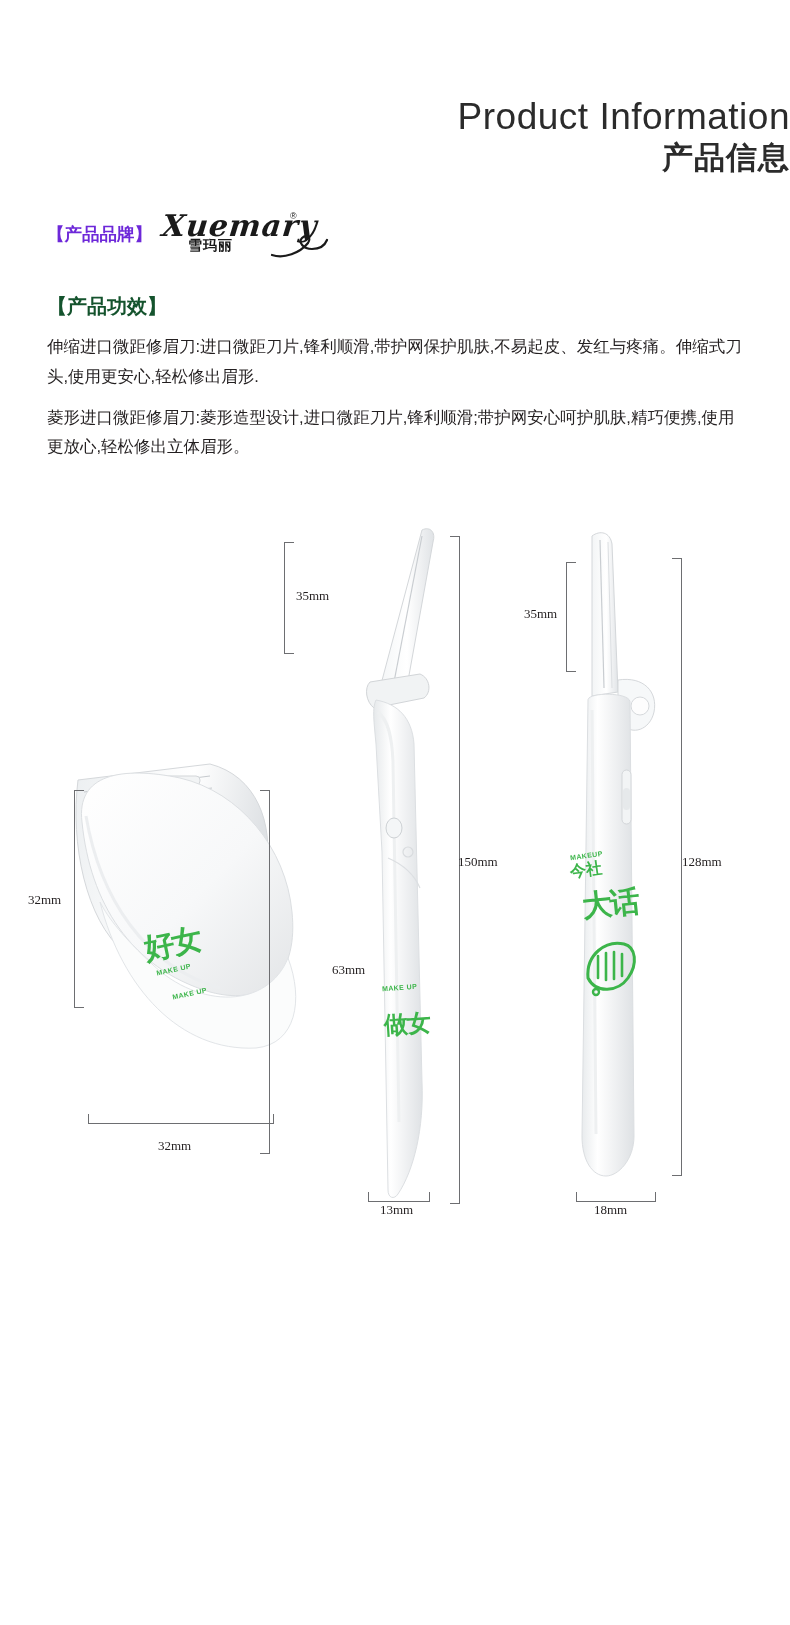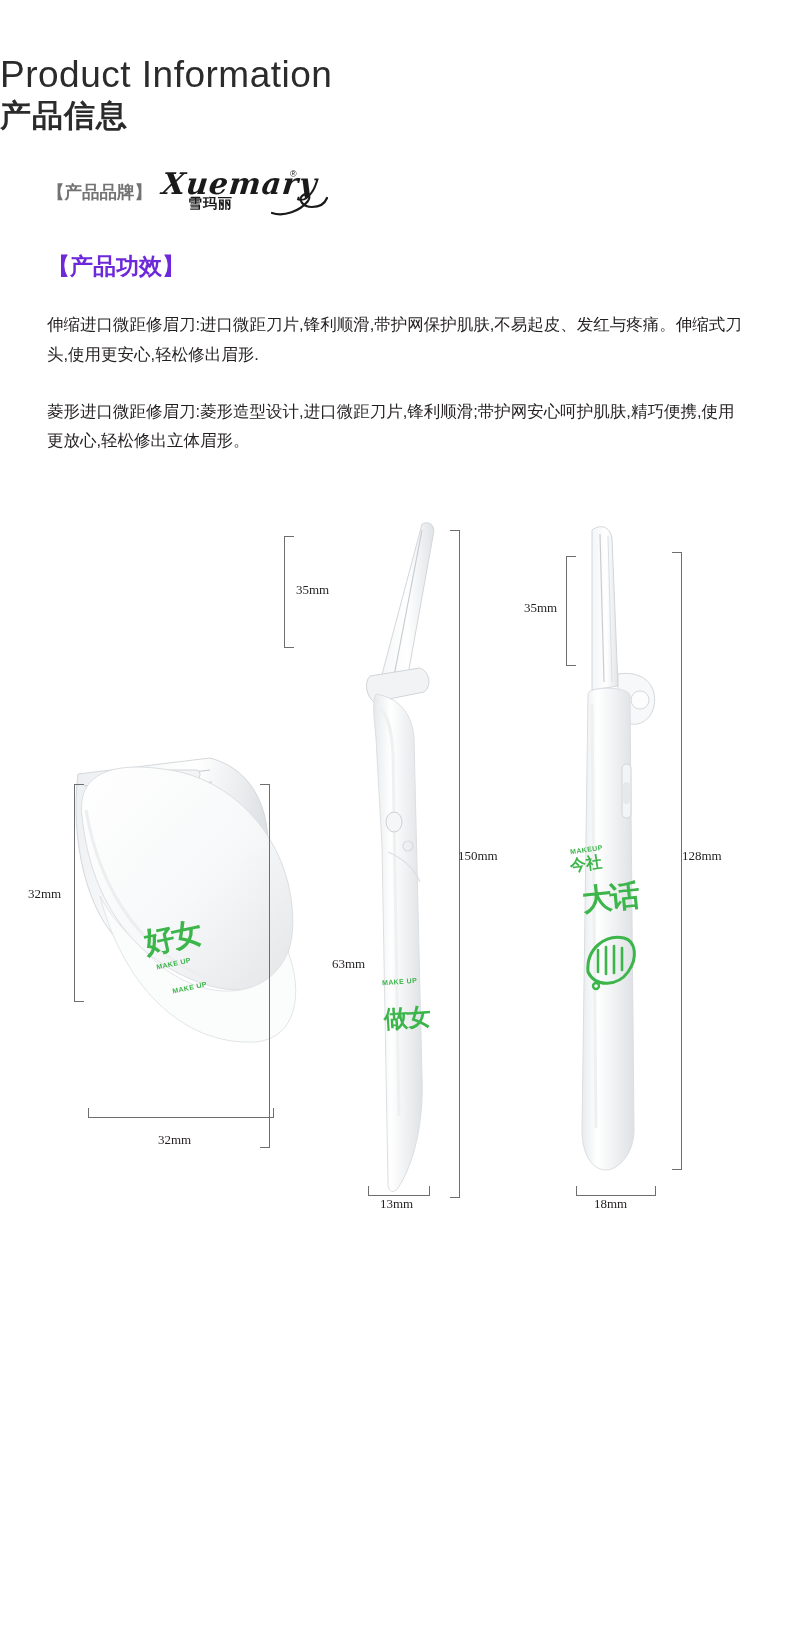--- a/index.html
+++ b/index.html
@@ -9,22 +9,22 @@
     height: 1625px;
     background: #ffffff;
     font-family: "Liberation Sans", sans-serif;
     color: #231f20;
     position: relative;
     overflow: hidden;
   }
 
   
   .page-header {
-    text-align: left;
-    padding-top: 54px;
+    text-align: right;
+    padding-top: 96px;
   }
   .title-en {
     font-size: 37px;
     font-weight: 400;
     letter-spacing: 0.5px;
     color: #2b2b2b;
     line-height: 1.12;
   }
   .title-cn {
     font-size: 31px;
@@ -43,21 +43,21 @@
   .row {
     display: flex;
     align-items: flex-start;
   }
   .row + .row { margin-top: 18px; }
   .label {
     font-size: 17.5px;
     font-weight: 700;
     white-space: nowrap;
     line-height: 1.5;
-    color: #737373;
+    color: #6d28d9;
   }
   .brand-logo {
     margin-left: 10px;
     position: relative;
     width: 180px;
     height: 52px;
     margin-top: -14px;
   }
   .brand-script {
     font-family: "DejaVu Serif", serif;
@@ -101,26 +101,26 @@
   }
   .name-line {
     font-size: 17.5px;
     line-height: 1.62;
     color: #231f20;
     white-space: nowrap;
   }
 
   .section-label {
     margin-top: 34px;
-    font-size: 23px;
-    font-weight: 700;
-    color: #6d28d9;
+    font-size: 20px;
+    font-weight: 700;
+    color: #14532d;
   }
   .para {
-    margin-top: 28px;
+    margin-top: 12px;
     font-size: 16.5px;
     line-height: 1.78;
     color: #231f20;
     max-width: 700px;
   }
 
   
   .figures {
     position: relative;
     width: 790px;

